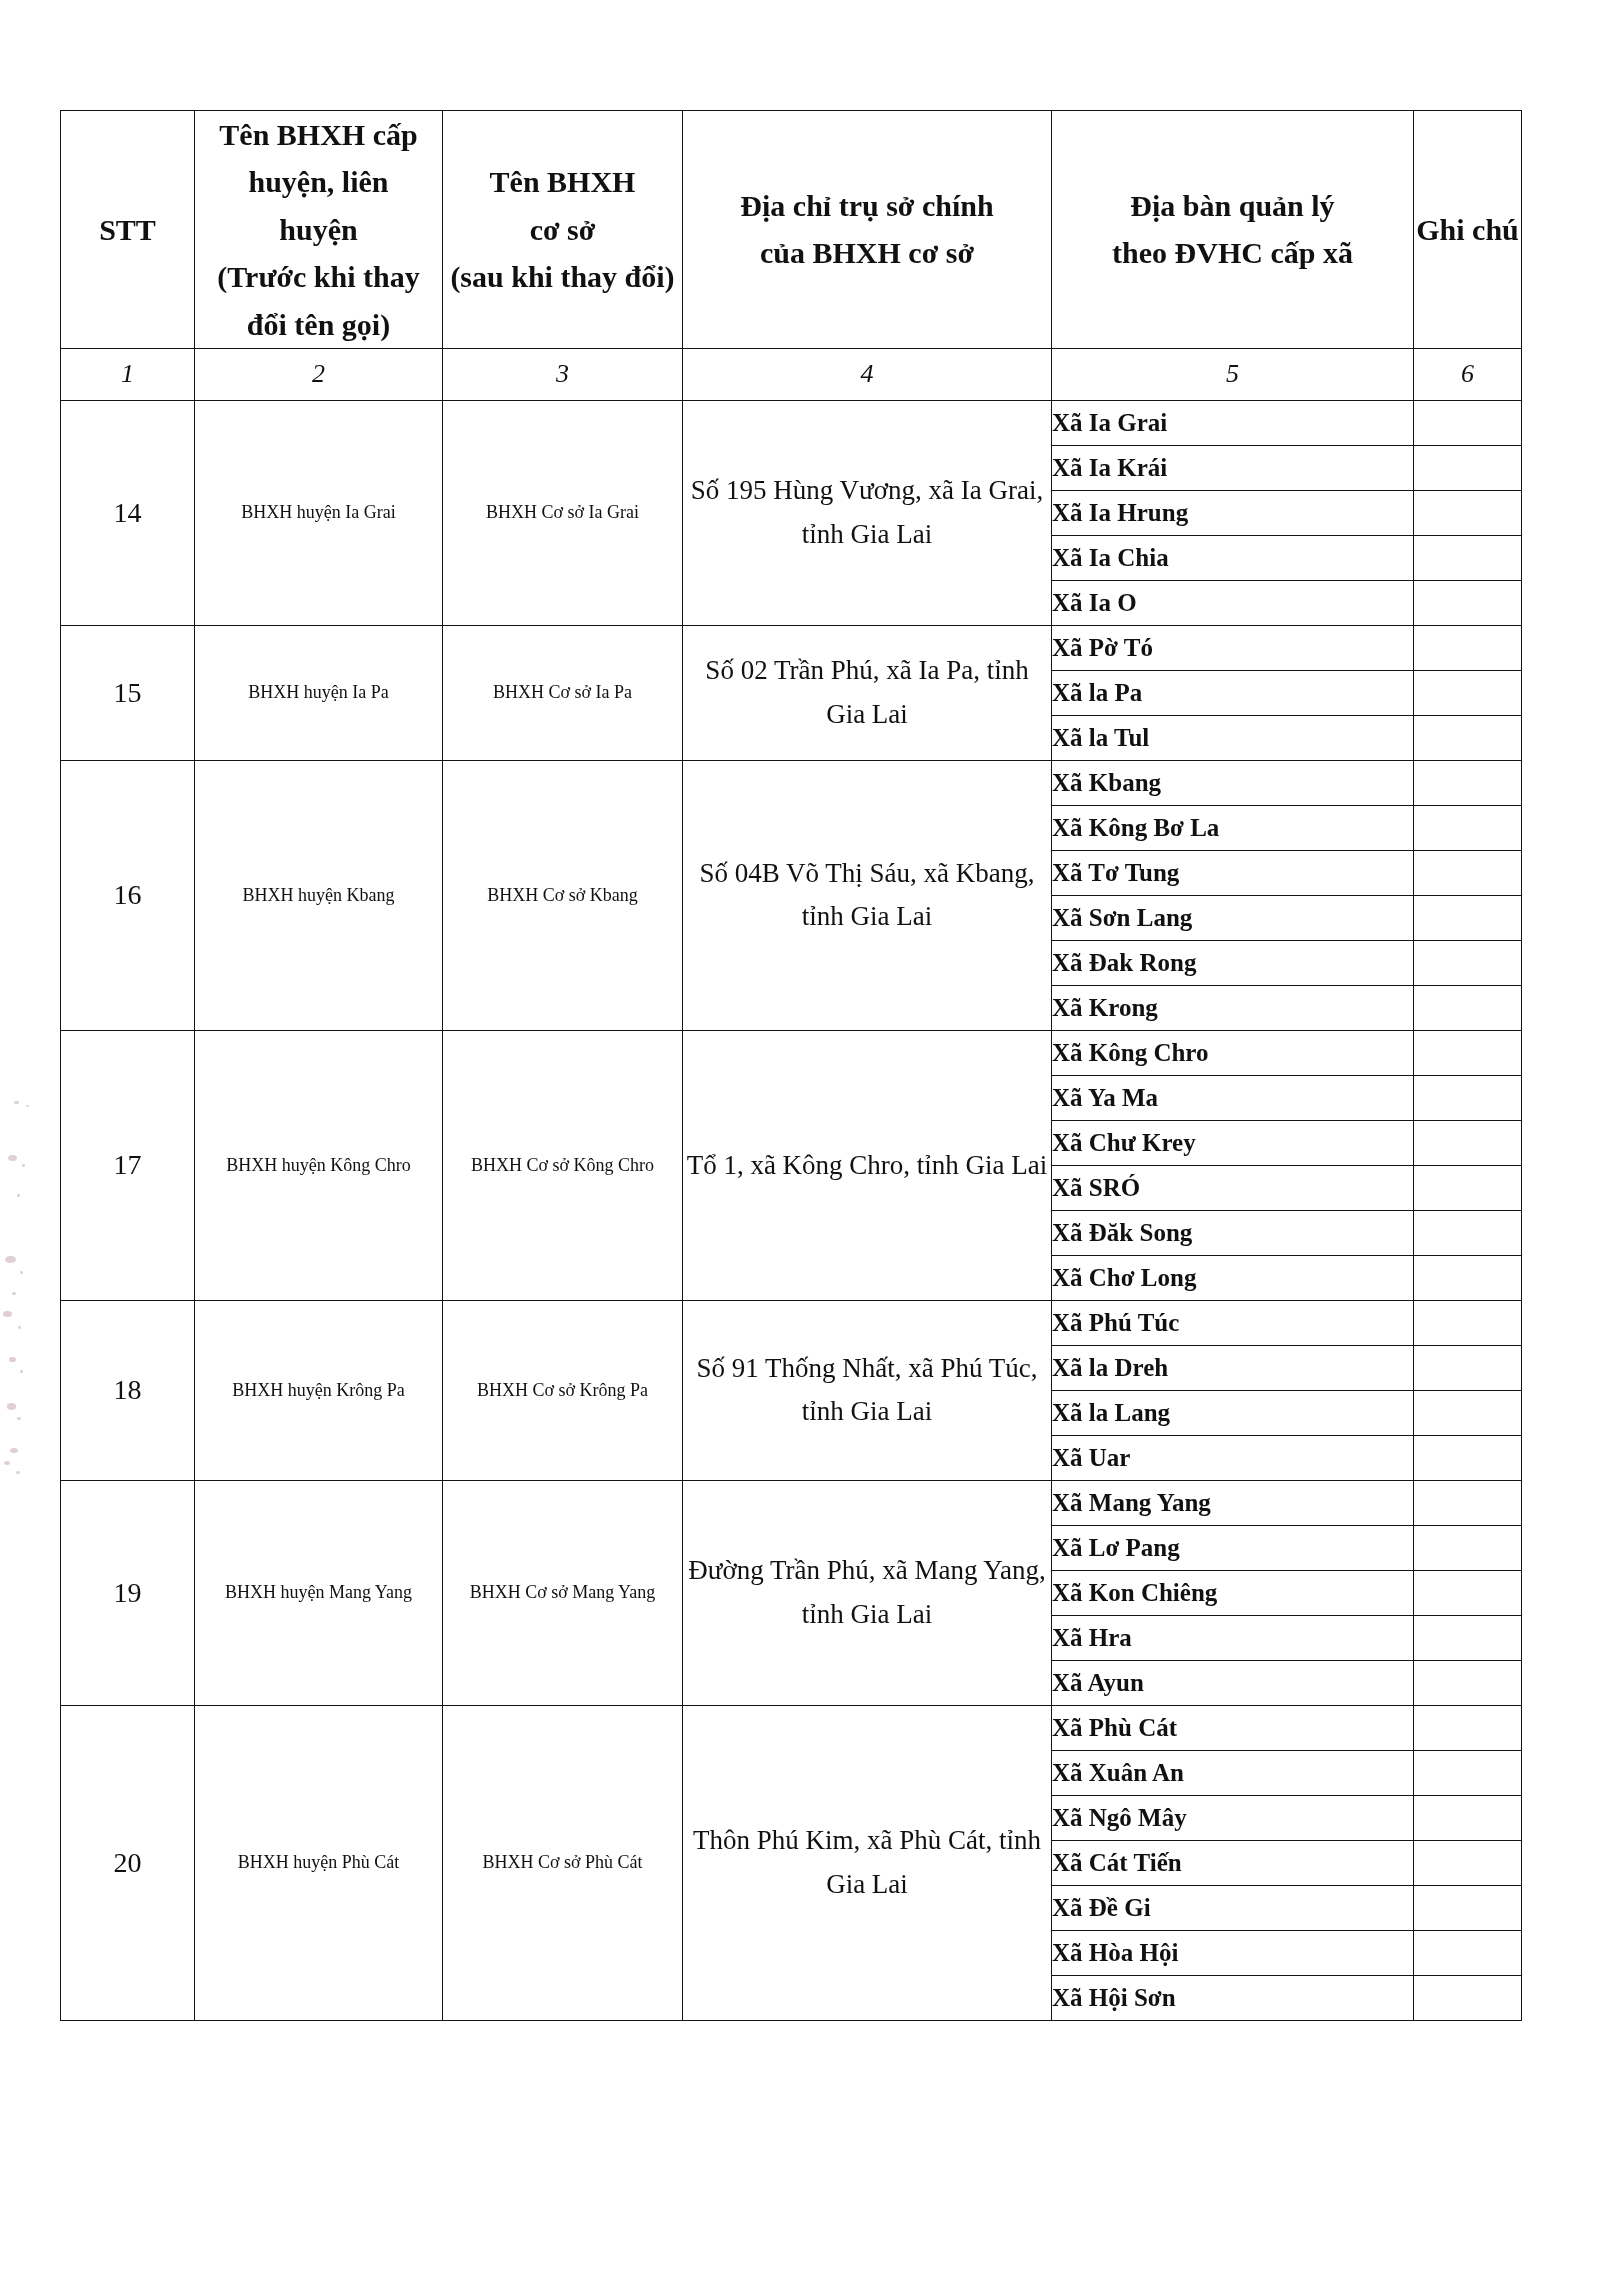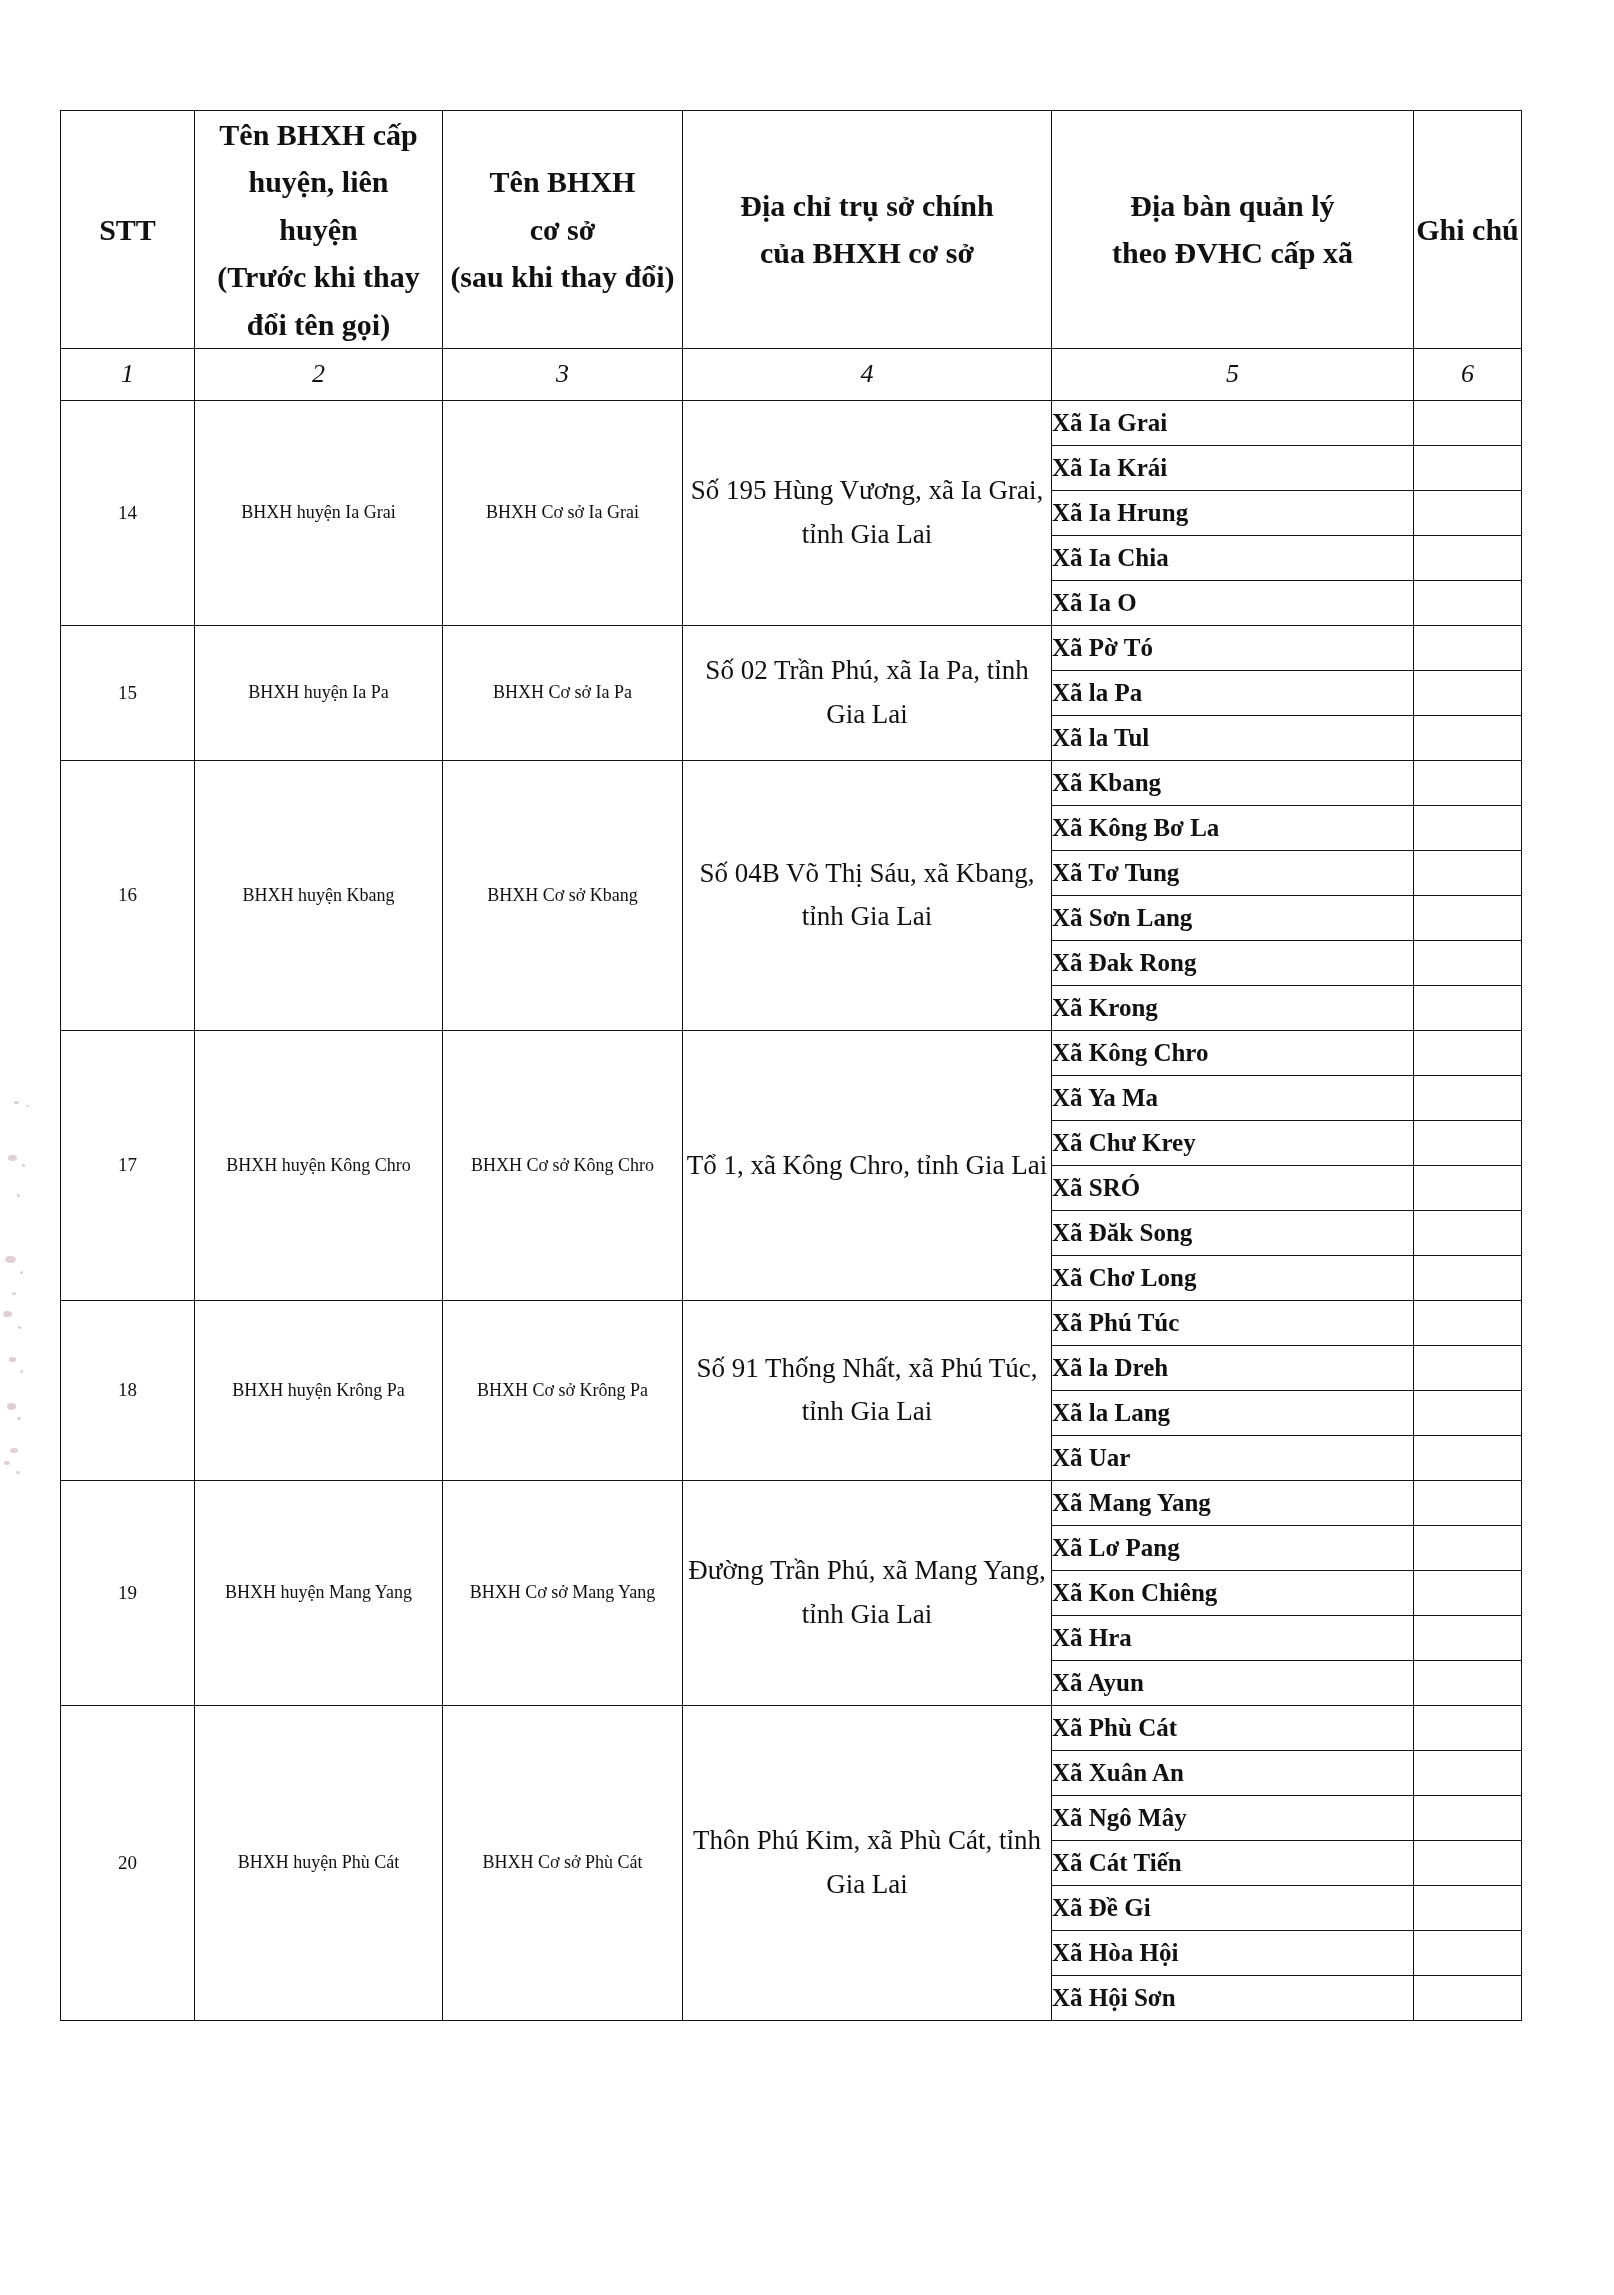--- a/index.html
+++ b/index.html
@@ -76,21 +76,21 @@
   td.numrow {
     text-align: center;
     font-style: italic;
     font-size: 26px;
     height: 51px;
     line-height: 1.1;
   }
 
   td.stt {
     text-align: center;
-    font-size: 19px;
+    font-size: 28px;
   }
   td.body-cell {
     text-align: center;
     font-size: 18px;
     line-height: 1.62;
     padding: 5.2px 9px;
   }
   td.addr {
     text-align: center;
     font-size: 27px;

